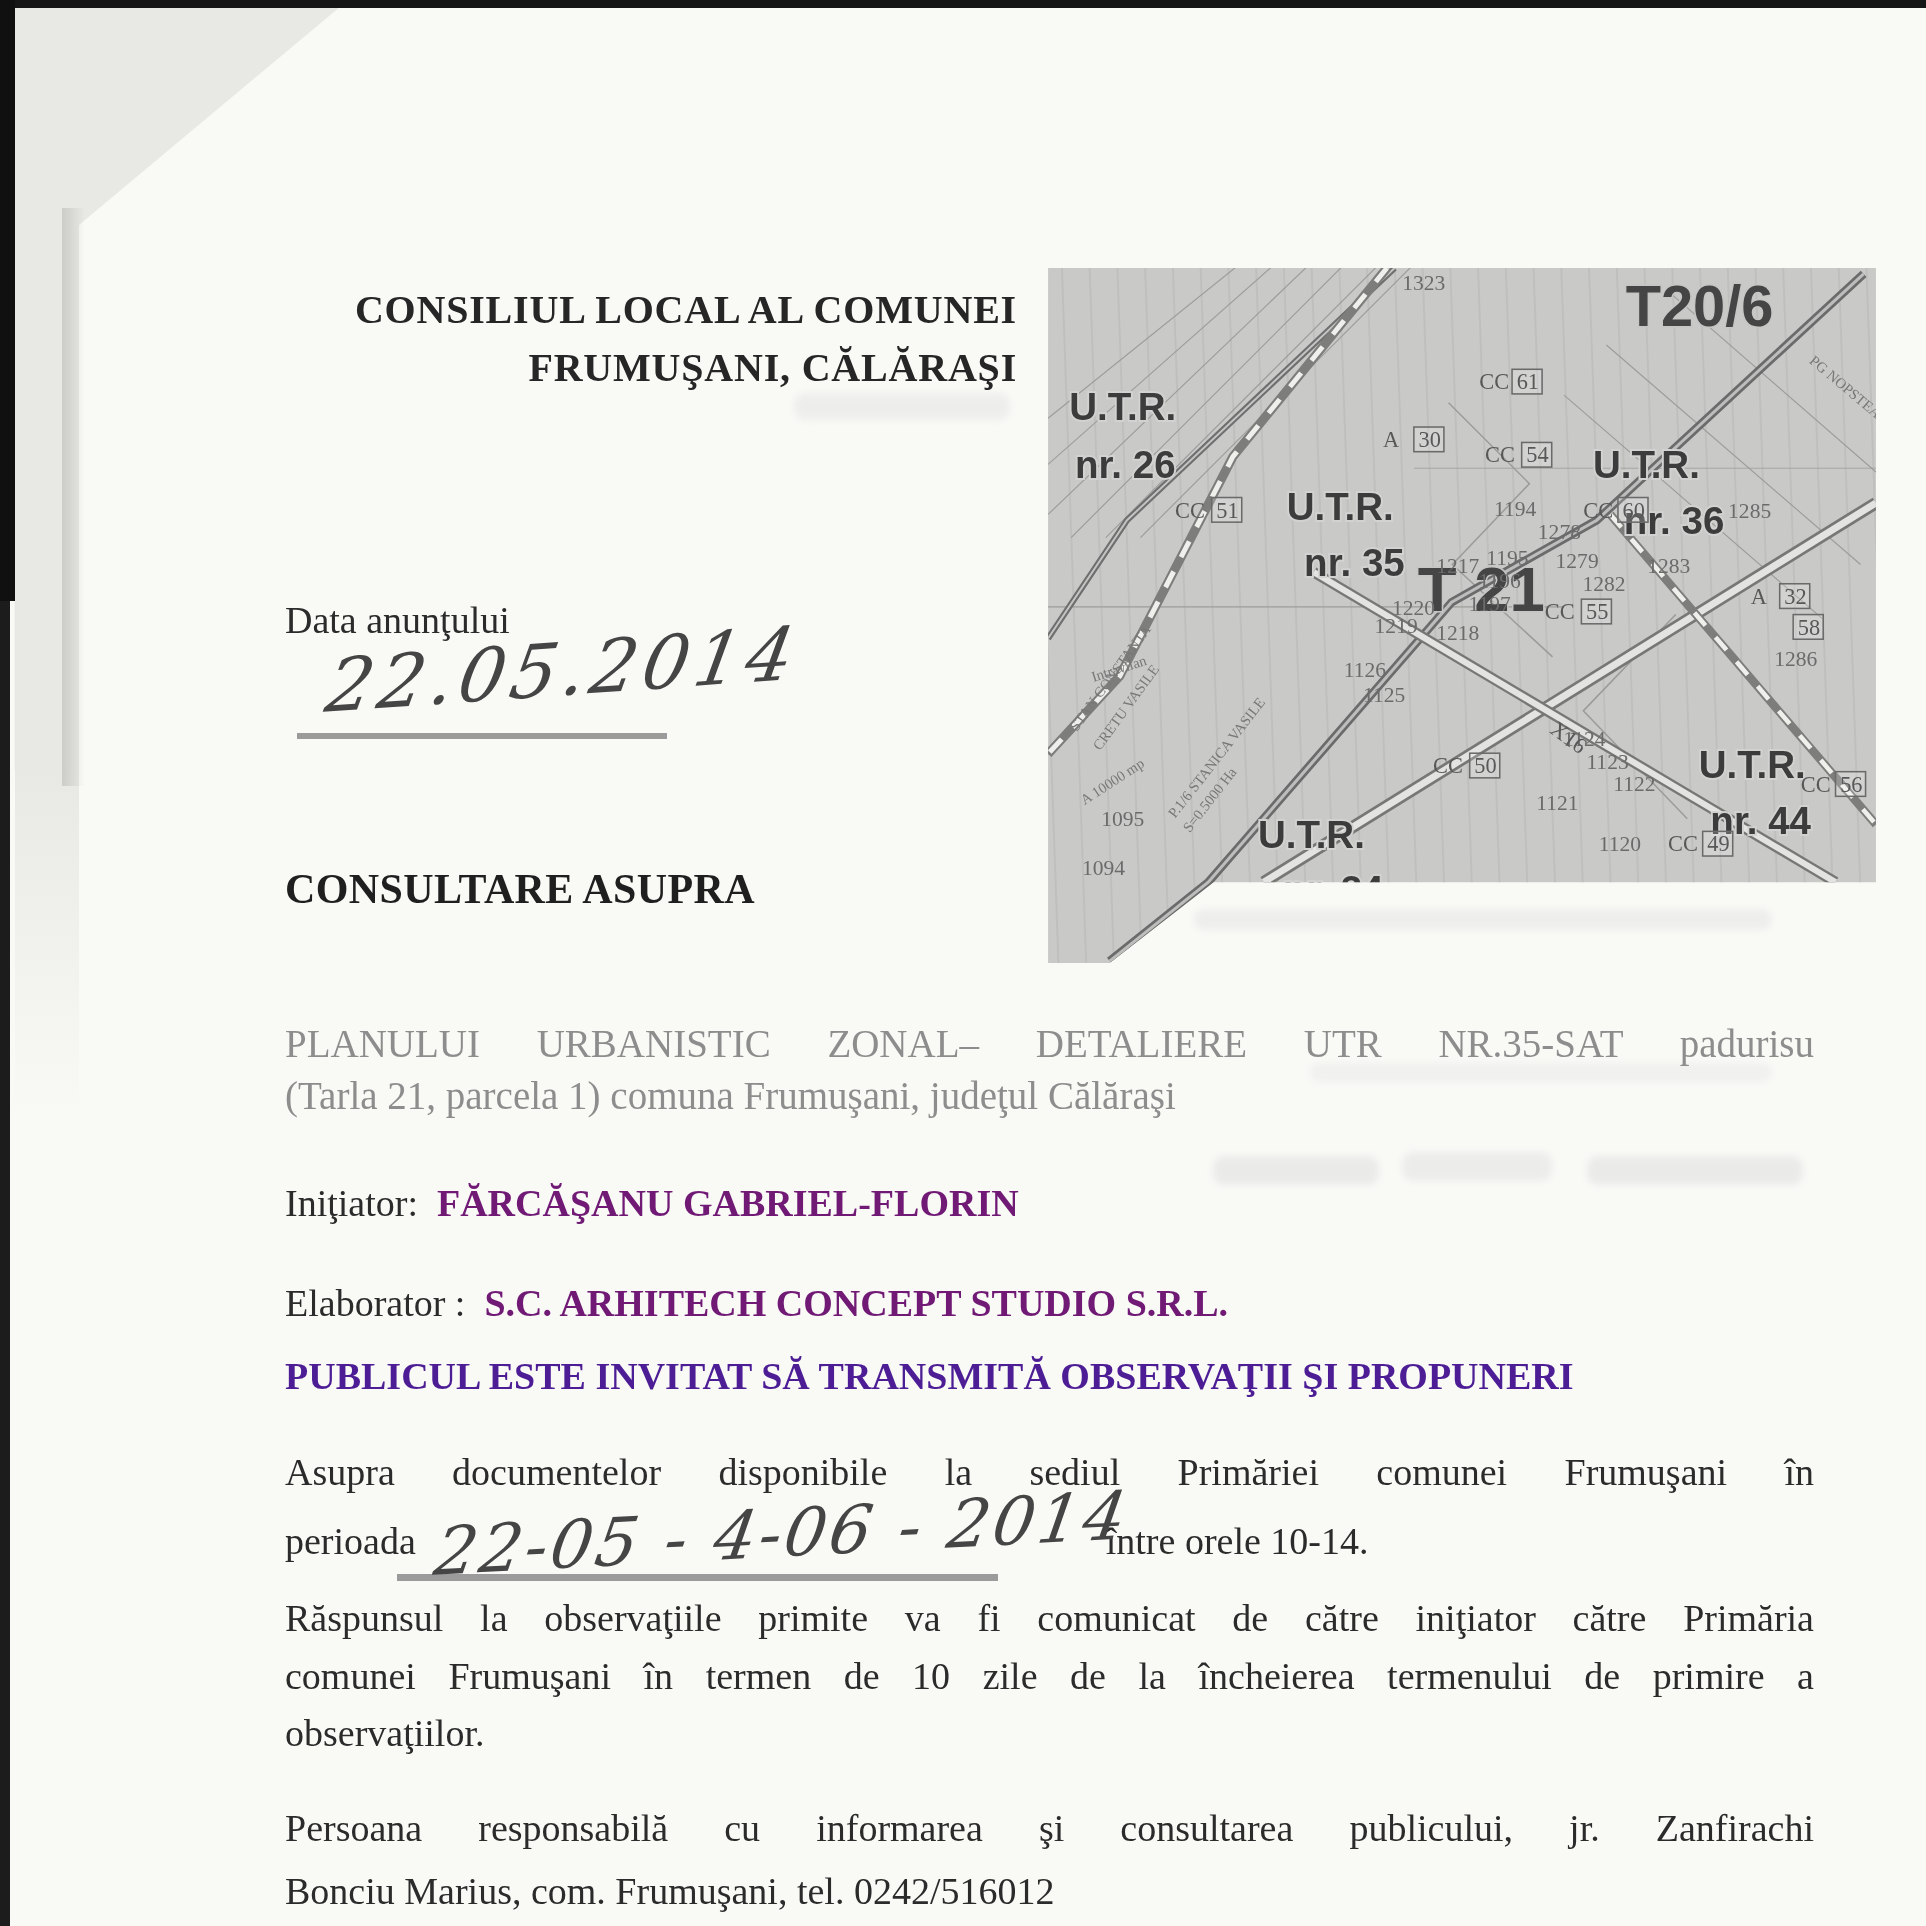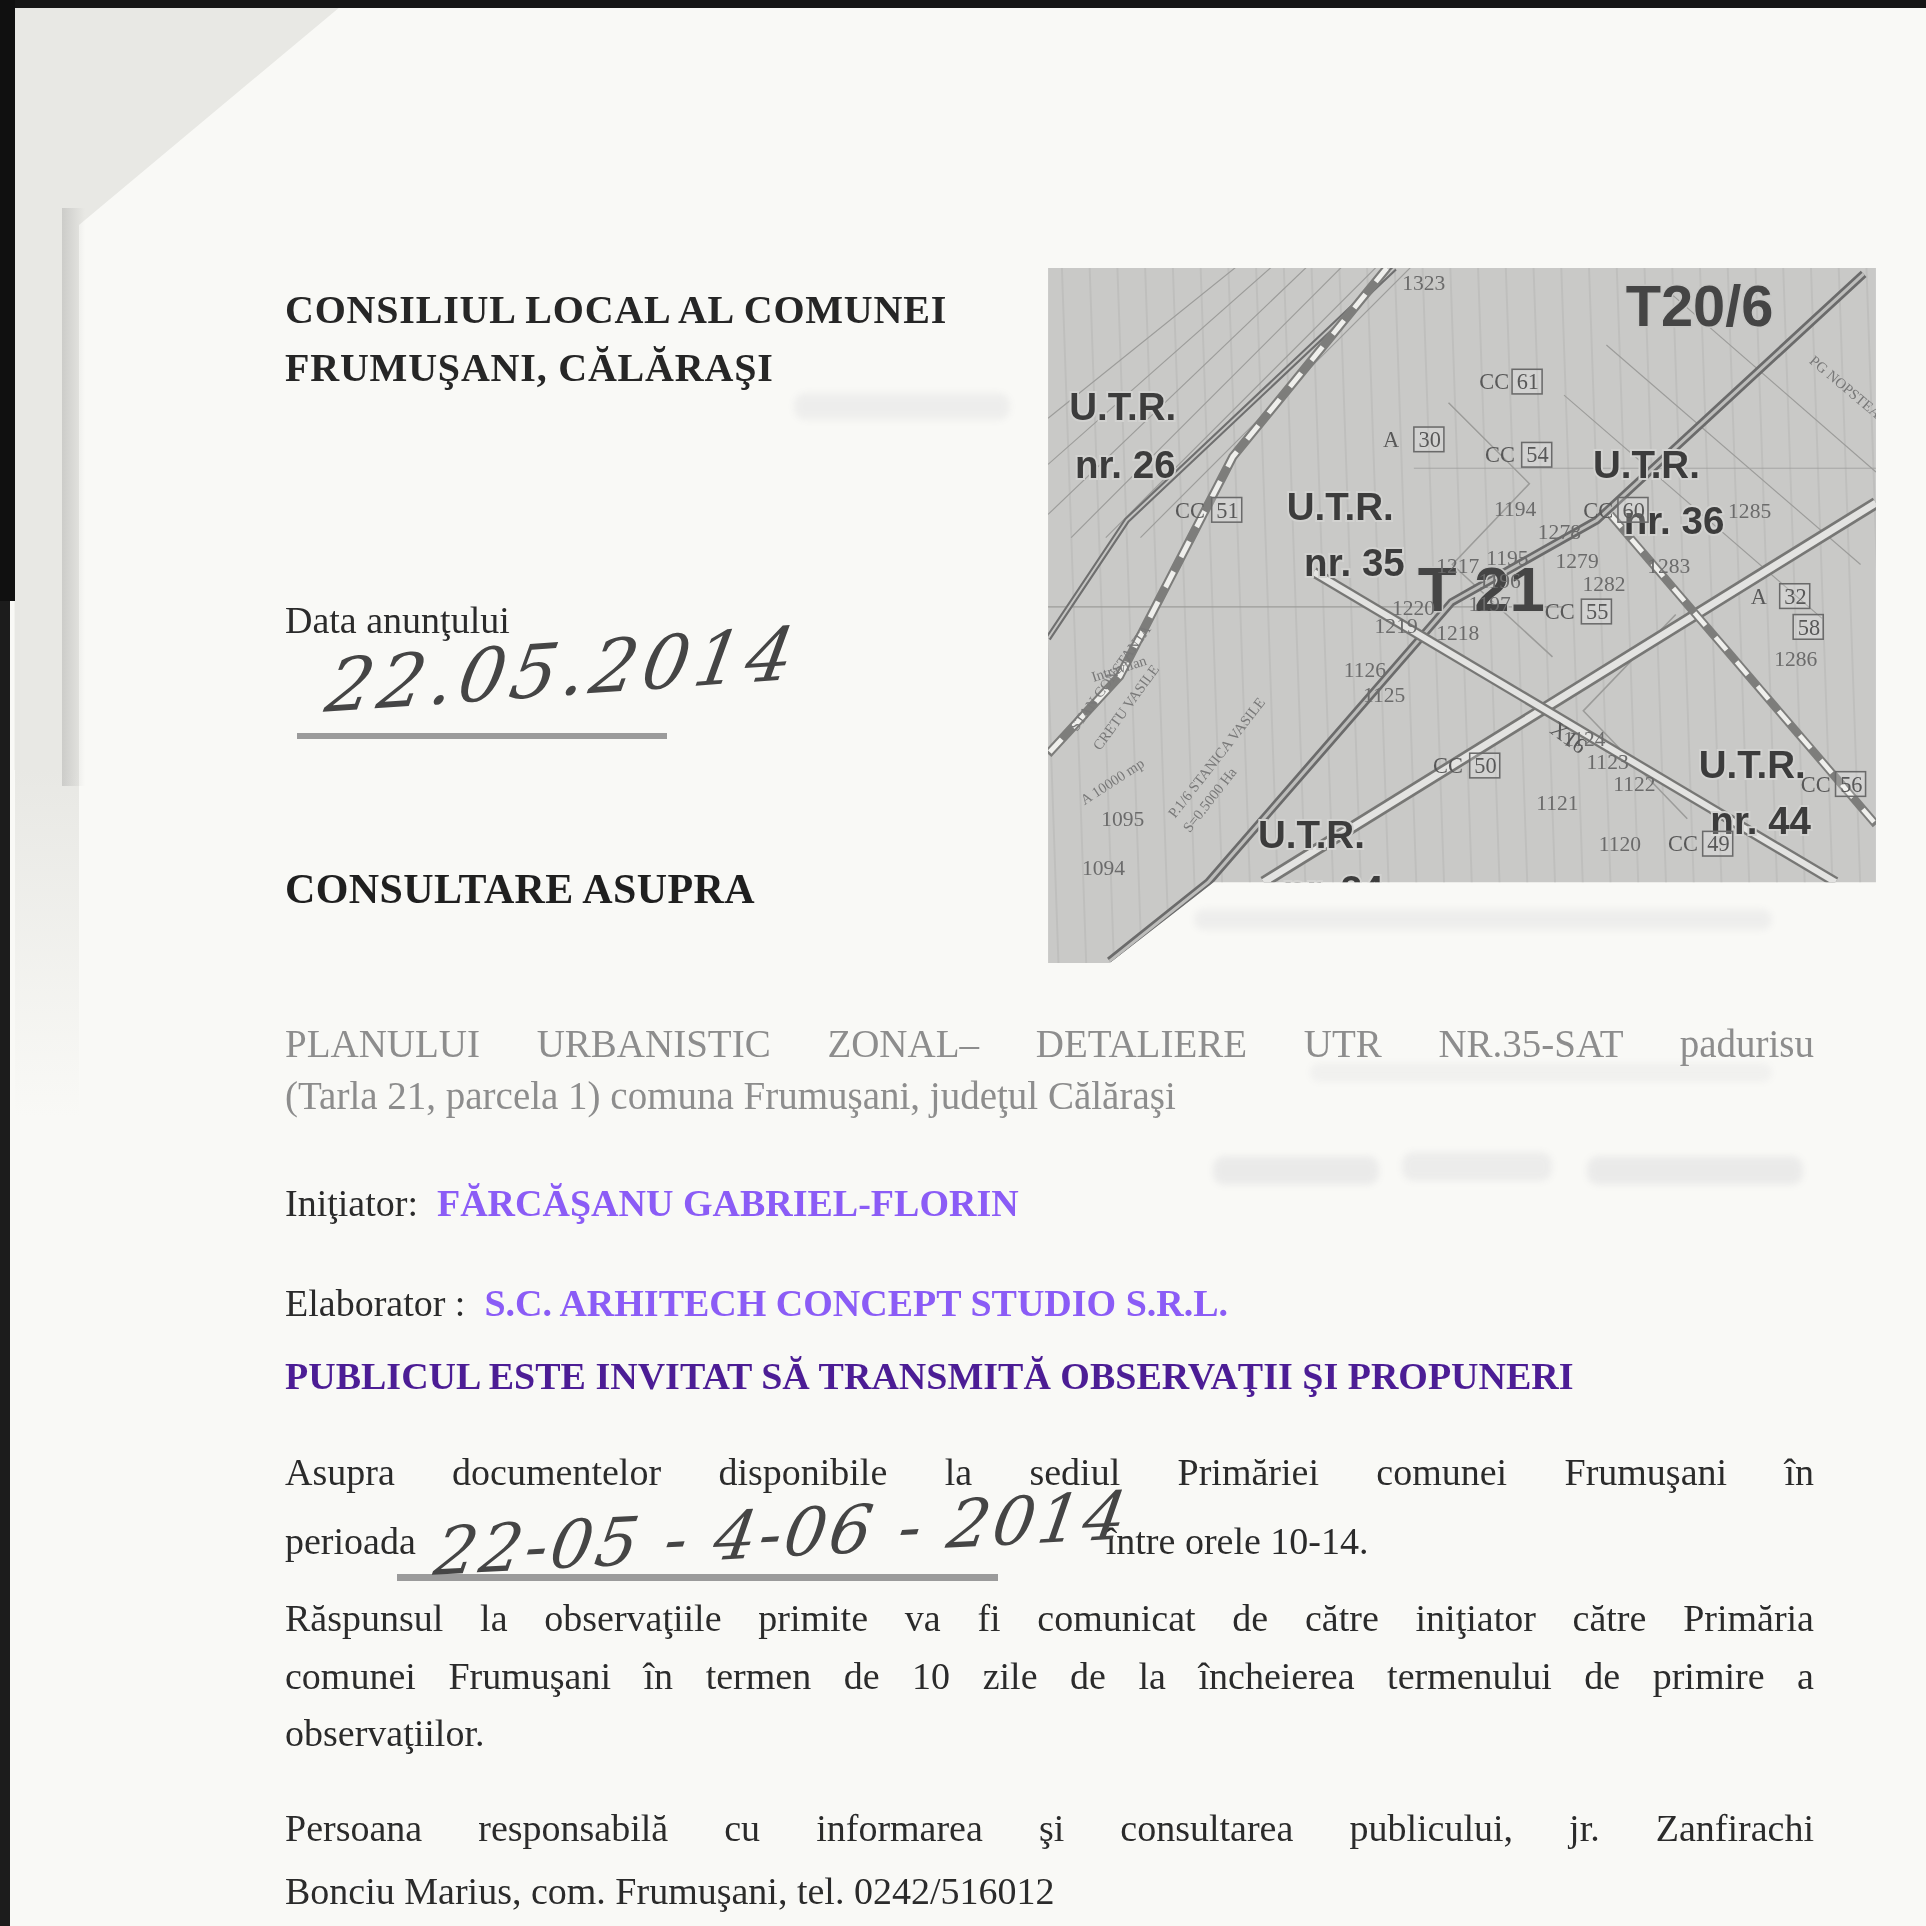--- a/index.html
+++ b/index.html
@@ -14,24 +14,24 @@
   .lid-fade{position:absolute;left:14.6px;top:770px;width:64px;height:347px;
        background:linear-gradient(#e8e8e4,rgba(232,232,228,0));}
   .fold-shadow{position:absolute;left:62px;top:208px;width:23px;height:578px;
        background:linear-gradient(90deg,rgba(120,120,120,.25),rgba(120,120,120,0));}
   
   .ghost{position:absolute;background:#717183;border-radius:11.6px;filter:blur(3.9px);}
   
   .line{position:absolute;left:285px;width:1529px;font-size:38px;line-height:1.25;
         color:#2b2b2b;z-index:2;}
   .jl{text-align:justify;text-align-last:justify;}
-  .hd{font-weight:bold;font-size:40px;color:#262626;letter-spacing:0.8px;width:732px;}
+  .hd{font-weight:bold;font-size:40px;color:#262626;letter-spacing:0.8px;width:732px;text-align:right;}
   .ct{font-weight:bold;font-size:42px;color:#1f1f1f;width:1002px;letter-spacing:0.4px;}
   .plan{color:#8d8d8d;font-size:39px;}
-  .bold{font-weight:bold;color:#8b5cf6;}
+  .bold{font-weight:bold;color:#701a75;}
   .pub{font-weight:bold;font-size:38px;color:#4c1d95;}
   
   .hw{font-family:"DejaVu Serif",serif;font-style:italic;color:#454545;}
   #hw-date{position:absolute;left:320px;top:644px;font-size:73px;letter-spacing:5.4px;
         transform:rotate(-4deg) skewX(-14deg);transform-origin:left bottom;z-index:3;}
   #hw-underline{position:absolute;left:297px;top:733px;width:370px;height:5.8px;background:#9b9b9b;z-index:1;}
   #hw-period{display:inline-block;font-size:66px;letter-spacing:3.1px;line-height:0;
         transform:translateY(2.3px) rotate(-3deg) skewX(-12deg);margin:0 -23px 0 19px;z-index:3;position:relative;}
   #p1-underline{position:absolute;left:397px;top:1574px;width:601px;height:6.5px;background:#9b9b9b;z-index:1;}
   

